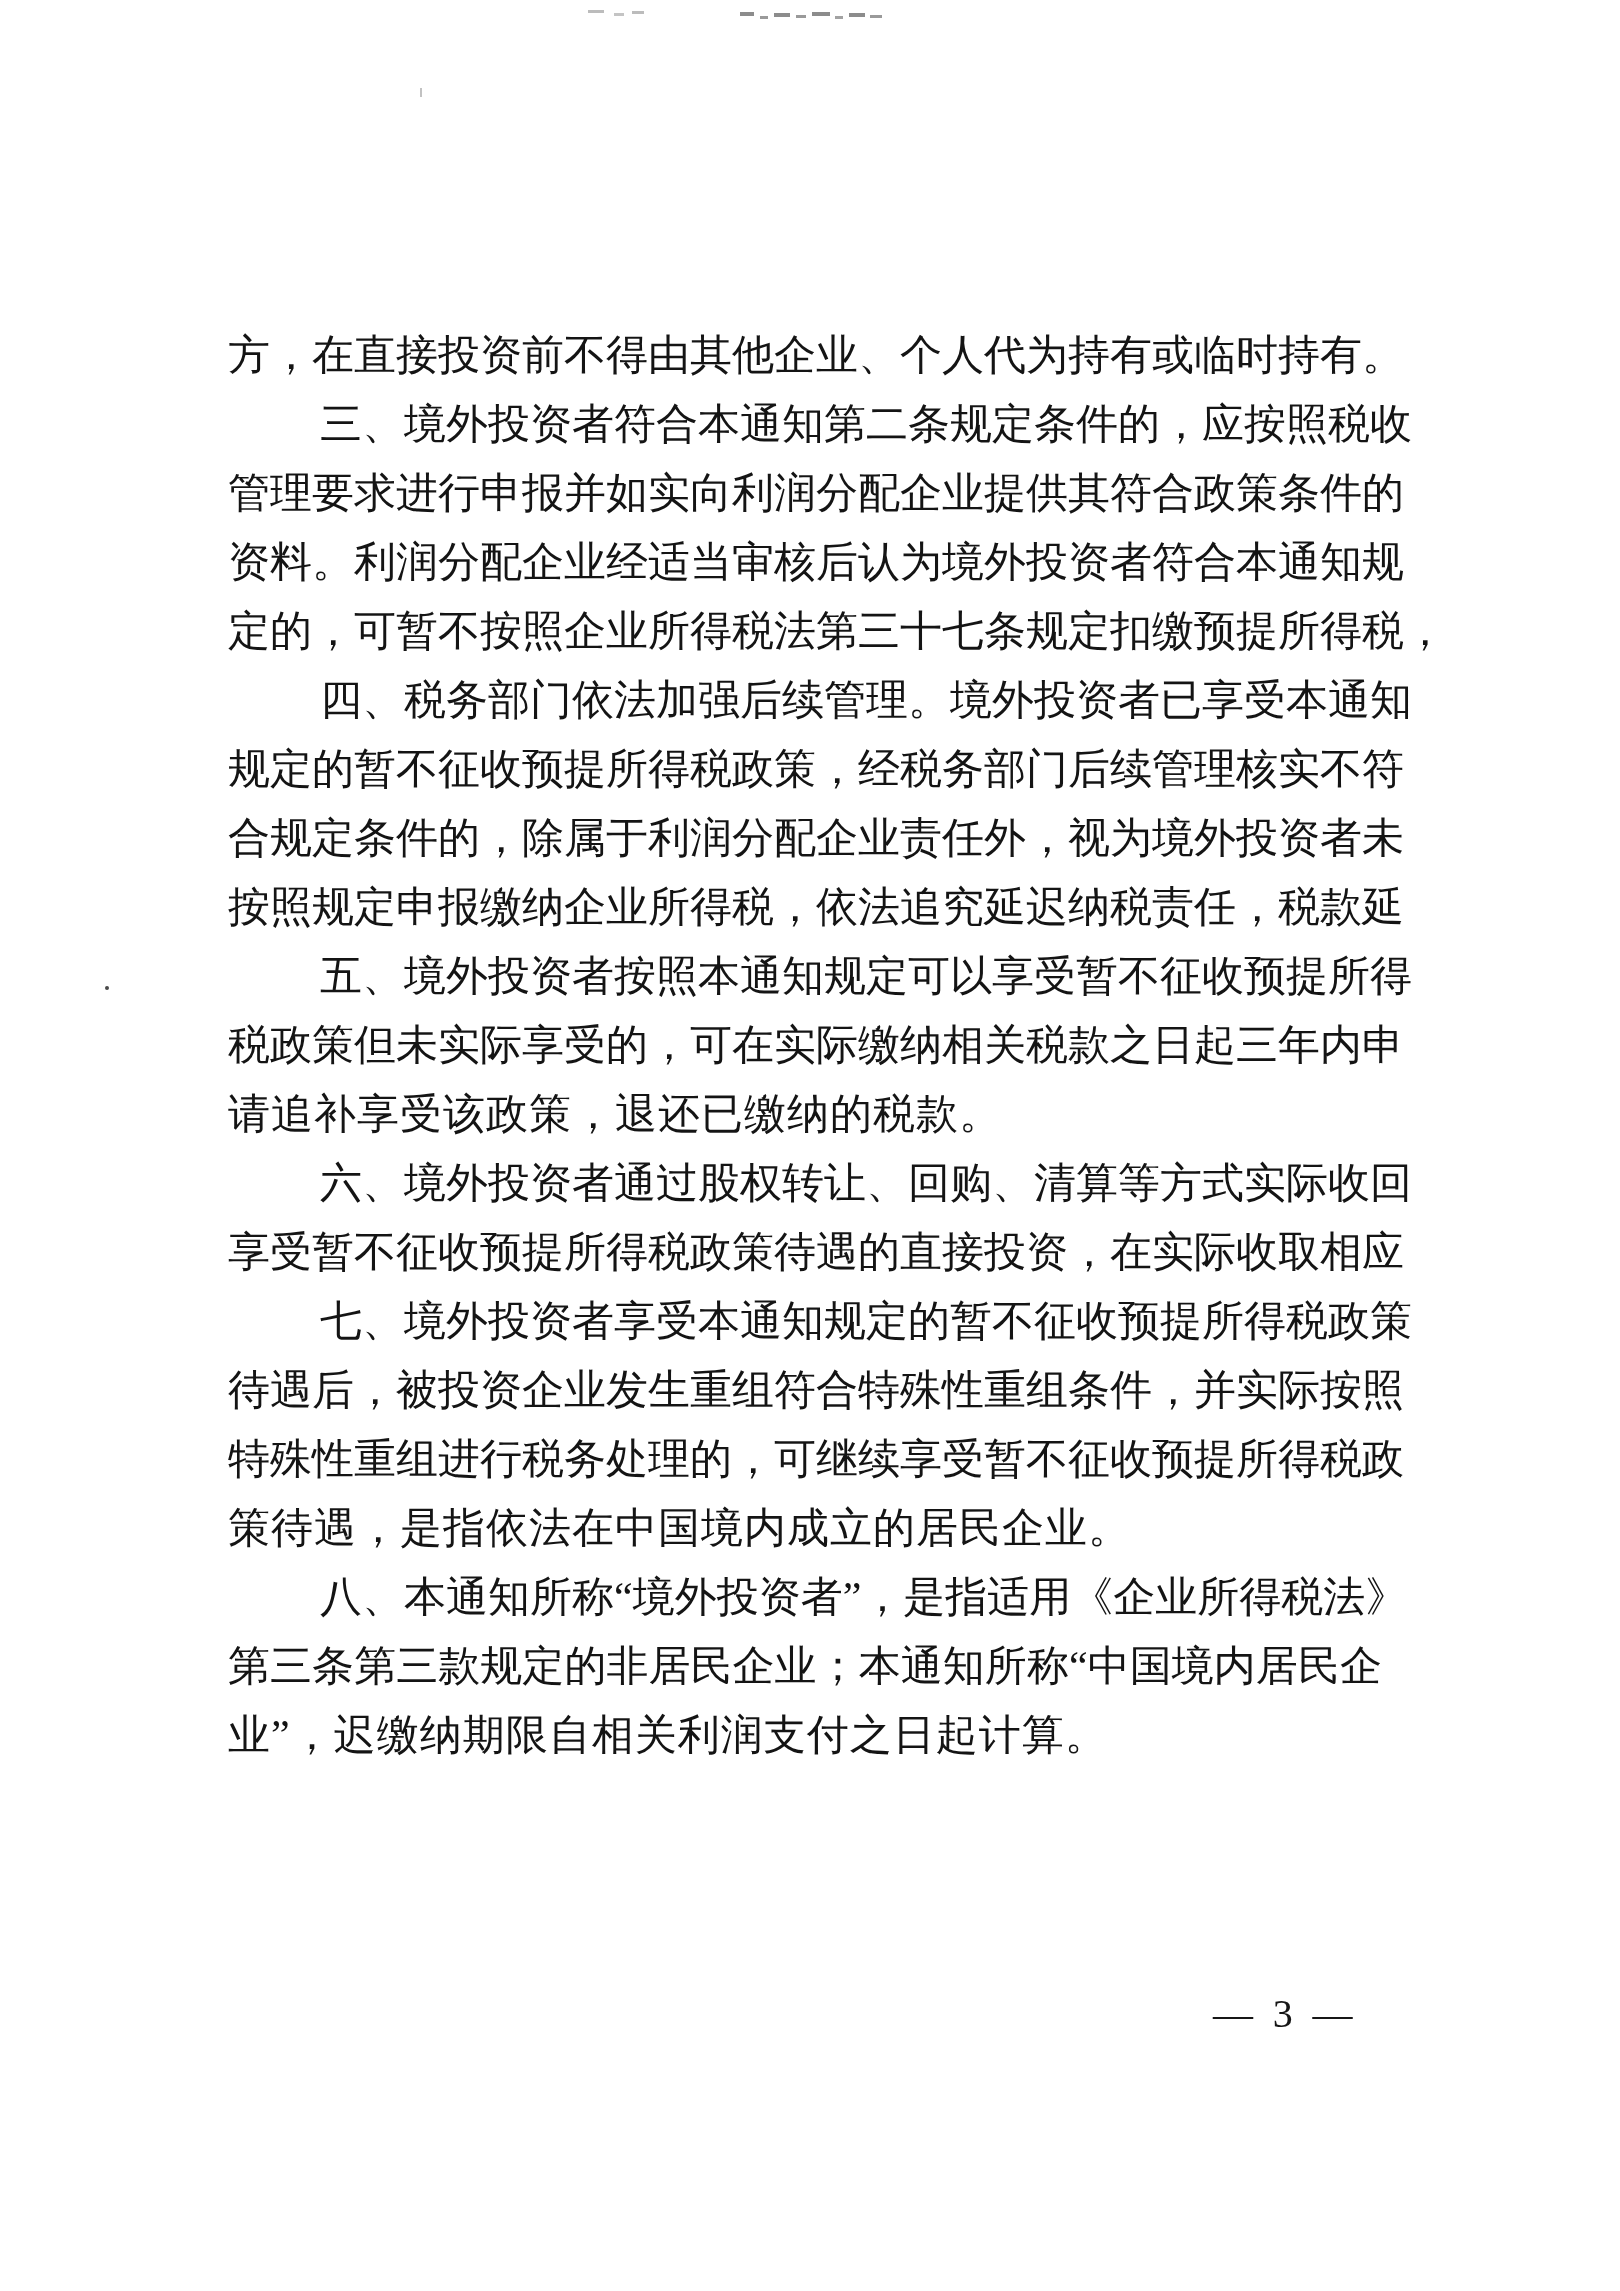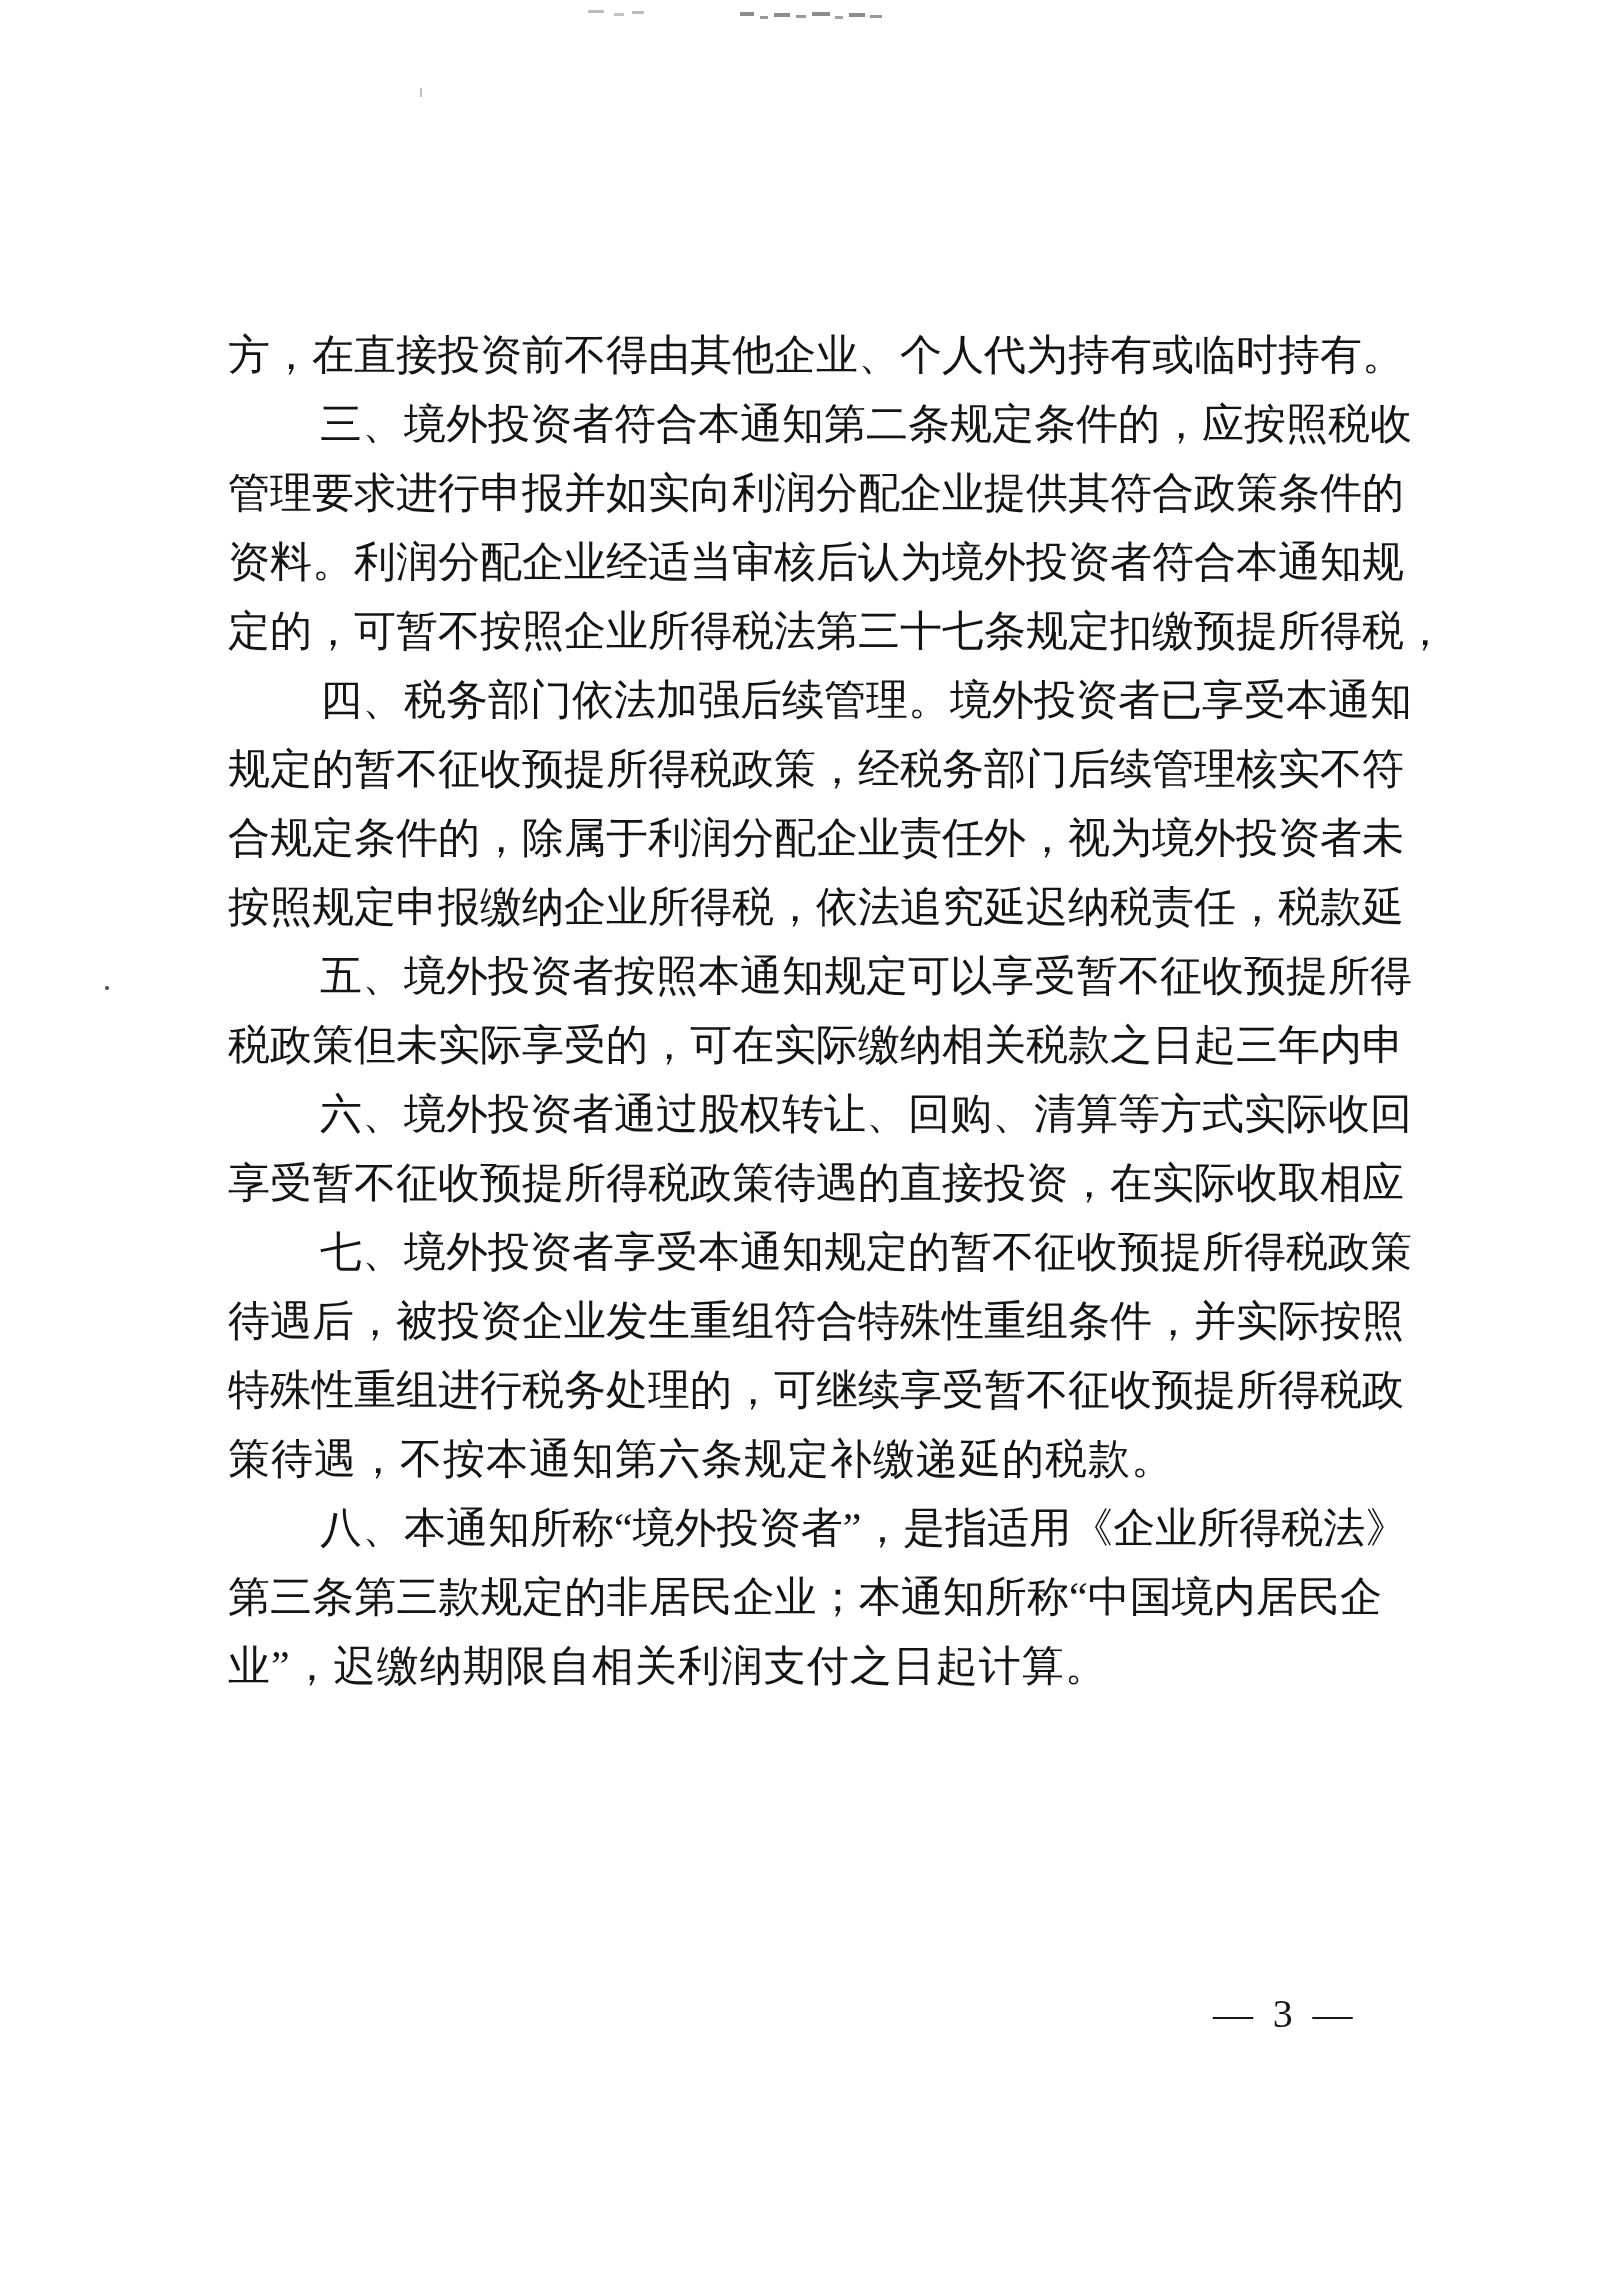--- a/index.html
+++ b/index.html
@@ -393,20 +393,21 @@
         <span>税</span>
         <span>款</span>
         <span>之</span>
         <span>日</span>
         <span>起</span>
         <span>三</span>
         <span>年</span>
         <span>内</span>
         <span>申</span>
       </div>
+      <div class="line">请追补享受该政策，退还已缴纳的税款。</div>
       <div class="line fill indent">
         <span>六</span>
         <span>、</span>
         <span>境</span>
         <span>外</span>
         <span>投</span>
         <span>资</span>
         <span>者</span>
         <span>通</span>
         <span>过</span>
@@ -539,21 +540,21 @@
         <span>不</span>
         <span>征</span>
         <span>收</span>
         <span>预</span>
         <span>提</span>
         <span>所</span>
         <span>得</span>
         <span>税</span>
         <span>政</span>
       </div>
-      <div class="line">策待遇，不按本通知第六条规定补缴递延的税款。</div>
+      <div class="line">策待遇，是指依法在中国境内成立的居民企业。</div>
       <div class="line fill indent">
         <span>八</span>
         <span>、</span>
         <span>本</span>
         <span>通</span>
         <span>知</span>
         <span>所</span>
         <span>称</span>
         <span>“</span>
         <span>境</span>

